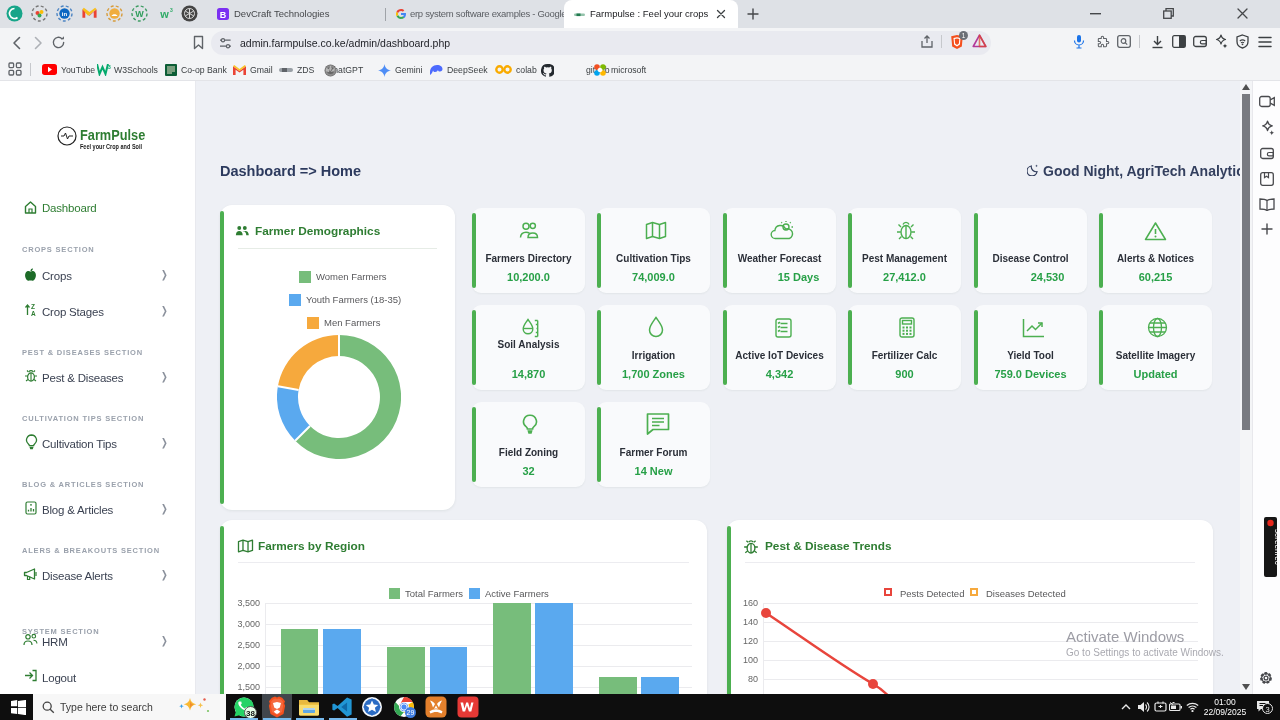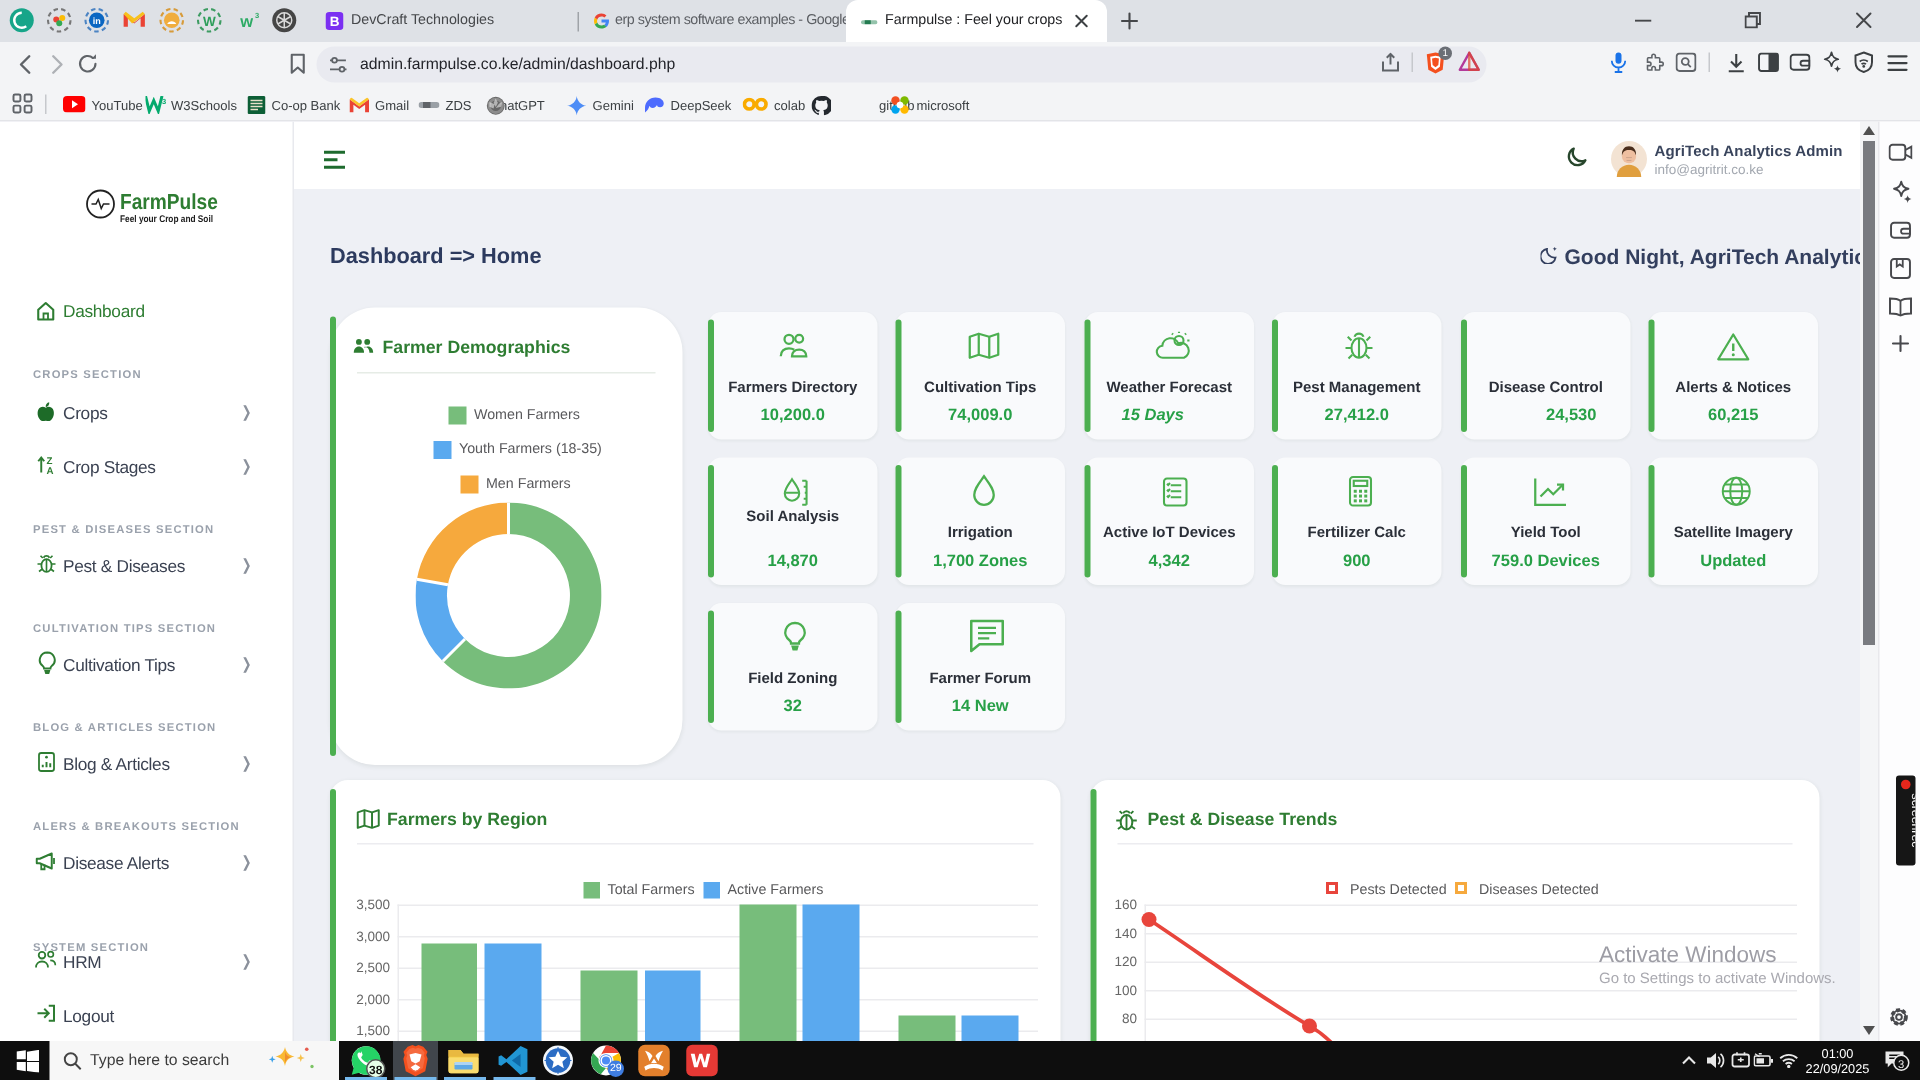--- a/index.html
+++ b/index.html
@@ -309,40 +309,20 @@
           <circle cx="9" cy="3" r="2.8" fill="#7fba00"></circle>
           <circle cx="3" cy="9" r="2.8" fill="#00a4ef"></circle>
           <circle cx="9" cy="9" r="2.8" fill="#ffb900"></circle>
           <circle cx="6" cy="6" r="2.2" fill="#fff"></circle>
         </svg>
     <span style="margin-left:17px;">microsoft</span>
   </div>
 </div>
 
 <div id="page">
-  <div id="pghead">
-
-    <svg class="abs" style="left:19px;top:19px" width="16" height="13" viewBox="0 0 16 13">
-          <path d="M1 1.5h14M1 6.5h9M1 11.5h14" stroke="#1e6b2e" stroke-width="2"></path>
-        </svg>
-
-    <svg class="abs" style="left:848px;top:16px" width="15" height="15" viewBox="0 0 16 16">
-          <path d="M13.8 10.5A6.2 6.2 0 0 1 5.5 2.2a6.2 6.2 0 1 0 8.3 8.3z" fill="none" stroke="#27462c" stroke-width="1.7" stroke-linejoin="round"></path>
-        </svg>
-
-    <svg class="abs" style="left:878px;top:13px" width="24" height="24" viewBox="0 0 25 25">
-          <circle cx="12.5" cy="12.5" r="12.5" fill="#f3e3d3"></circle>
-          <path d="M4 25a8.5 8.5 0 0 1 17 0z" fill="#e09f3e"></path>
-          <circle cx="12.5" cy="10.5" r="5" fill="#eebfa0"></circle>
-          <path d="M7.6 10c-.3-4 1.9-6.3 4.9-6.3s5.2 2.3 4.9 6.3c-.8-2.6-2-3.8-4.9-3.8s-4.1 1.2-4.9 3.8z" fill="#4a2e1c"></path>
-          <path d="M10.5 11.5h4M10.8 13.5h3.4" stroke="#caa089" stroke-width=".6" fill="none"></path>
-        </svg>
-    <div class="abs" style="left:907px;top:15px;font-size:10px;font-weight:700;color:#39445c;white-space:nowrap;letter-spacing:0.1px;">AgriTech Analytics Admin</div>
-    <div class="abs" style="left:907px;top:27px;font-size:9px;color:#a3a8b0;white-space:nowrap;">info@agritrit.co.ke</div>
-  </div>
   <div id="sidebar">
 
     <svg class="abs" style="left:57px;top:45px" width="20" height="20" viewBox="0 0 20 20">
           <circle cx="10" cy="10" r="9" fill="none" stroke="#222" stroke-width="1.2"></circle>
           <path d="M4 10h3l1.5-3 2 6 1.5-3h4" fill="none" stroke="#222" stroke-width="1"></path>
         </svg>
     <div class="abs" style="left:80px;top:46px;font-size:14.5px;font-weight:700;color:#2e7d32;transform:scaleX(.88);transform-origin:left;">FarmPulse</div>
     <div class="abs" style="left:80px;top:62px;font-size:6.5px;font-weight:700;color:#1b1b1b;transform:scaleX(.85);transform-origin:left;">Feel your Crop and Soil</div>
     <div class="abs" style="left:0;top:113px;width:196px;height:1px;"></div>
 
@@ -422,21 +402,21 @@
 
   <div class="abs" style="left:220px;top:82px;font-size:14.5px;font-weight:700;color:#2c3a5e;">Dashboard =&gt; Home</div>
   <div class="abs" style="left:1027px;top:82px;font-size:14px;font-weight:700;color:#333f5e;white-space:nowrap;">
     <svg class="abs" style="left:0;top:0" width="13" height="13" viewBox="0 0 13 13">
           <path d="M10 8.7A5 5 0 0 1 4.3 3a5 5 0 1 0 5.7 5.7z" fill="none" stroke="#333f5e" stroke-width="1.2"></path>
           <path d="M9.5 1.5l.4 1 1 .4-1 .4-.4 1-.4-1-1-.4 1-.4z" fill="#333f5e"></path>
         </svg>
     <span style="margin-left:16px;">Good Night, AgriTech Analytics Admin</span>
   </div>
 
-  <div class="ccard" style="left:220px;top:124px;width:235px;height:305px;border-radius:30px;">
+  <div class="ccard" style="left:220px;top:124px;width:235px;height:305px;">
     <svg class="abs" style="left:15px;top:20px" width="15" height="12" viewBox="0 0 16 13">
           <g fill="#2e7d32">
             <circle cx="4.5" cy="3.2" r="2.1"></circle>
             <circle cx="10.5" cy="3.2" r="2.1"></circle>
             <path d="M.8 11c0-2.8 1.6-4.5 3.7-4.5S8.2 8.2 8.2 11z"></path>
             <path d="M8.5 6.7c2 0 3.6 1.6 3.6 4.3h2.7c0-2.8-1.6-4.5-3.7-4.5-1 0-1.9.4-2.6 1z"></path>
           </g>
         </svg>
     <div class="ctitle abs" style="left:35px;top:19px;">Farmer Demographics</div>
     <div class="abs" style="left:18px;top:43px;width:199px;height:1px;background:#e6ece6;"></div>
@@ -492,21 +472,21 @@
   <div class="stitle" style="left:597px;top:172px;">Cultivation Tips</div>
   <div class="sval" style="left:597px;top:190px;">74,009.0</div>
   <svg class="abs" style="left:770px;top:140px" width="24" height="19" viewBox="0 0 24 19">
         <g fill="none" stroke="#4caf50" stroke-width="1.4">
           <circle cx="16" cy="6" r="3"></circle>
           <path d="M16 1V0M20 2l.7-.7M21.5 6h1.5M12 2l-.7-.7"></path>
           <path d="M5.5 17.5a4 4 0 0 1-.6-8A5.5 5.5 0 0 1 15.5 8a4.8 4.8 0 0 1 3.8 9.5z"></path>
         </g>
       </svg>
   <div class="stitle" style="left:723px;top:172px;">Weather Forecast</div>
-  <div class="sval" style="left:712px;top:190px;font-style:italic;">15 Days</div>
+  <div class="sval" style="left:742px;top:190px;">15 Days</div>
   <svg class="abs" style="left:896px;top:139px" width="20" height="21" viewBox="0 0 20 21">
         <g fill="none" stroke="#4caf50" stroke-width="1.4">
           <ellipse cx="10" cy="12" rx="5" ry="6.5"></ellipse>
           <path d="M10 5.5v13M5 7L2.5 4.5M15 7l2.5-2.5M4.8 12H1M19 12h-3.8M5.5 16.5L3 19M14.5 16.5L17 19"></path>
           <path d="M7 4.5a3.2 3.2 0 0 1 6 0"></path>
         </g>
       </svg>
   <div class="stitle" style="left:848px;top:172px;">Pest Management</div>
   <div class="sval" style="left:848px;top:190px;">27,412.0</div>
   <div class="stitle" style="left:974px;top:172px;">Disease Control</div>

